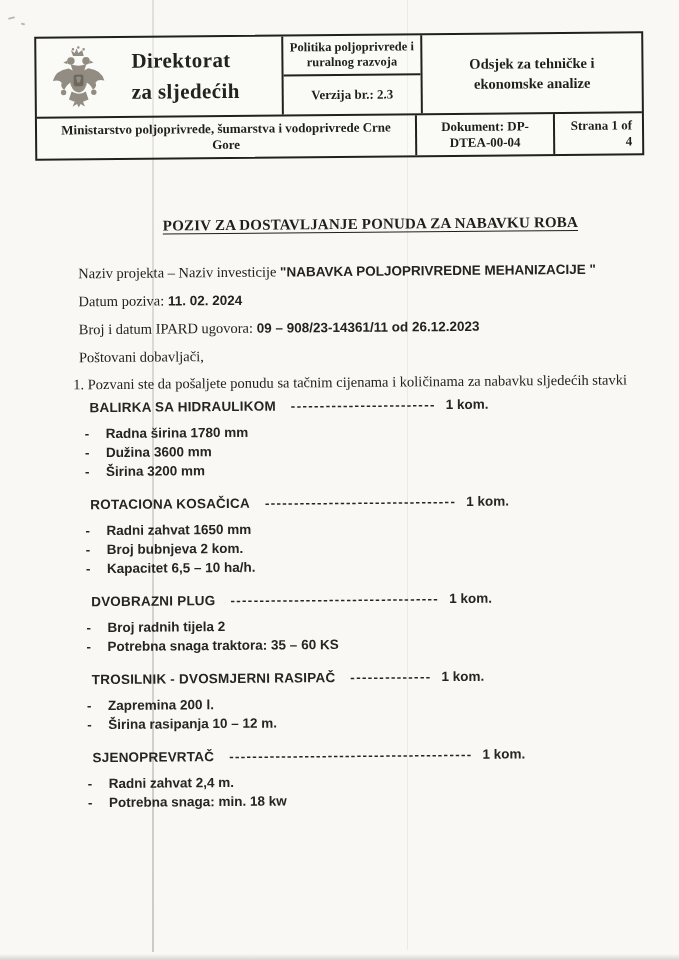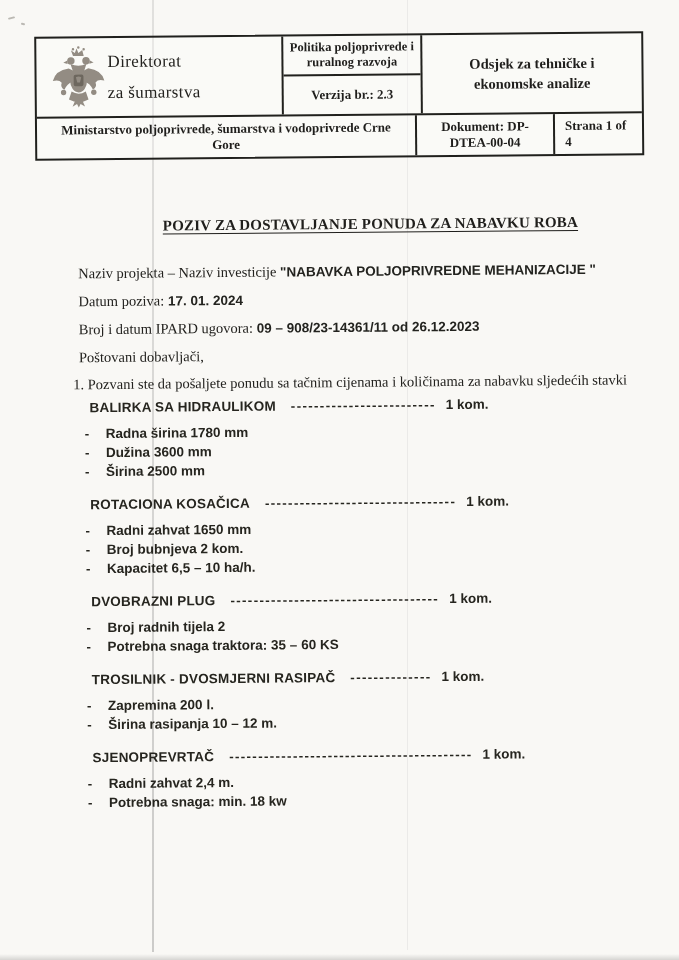--- a/index.html
+++ b/index.html
@@ -54,22 +54,22 @@
     background: rgba(255,255,255,.25);
   }
   .header-table * { box-sizing: border-box; }
   .h-row1 { display: flex; height: 80px; border-bottom: 2px solid #20201d; }
   .cell-org {
     width: 247px; border-right: 2px solid #20201d;
     display: flex; align-items: center; padding-left: 13px;
   }
   .org-logo { width: 58px; height: 64px; flex: 0 0 auto; }
   .org-title {
-    margin-left: 0;
-    font-weight: normal; font-size: 17px; line-height: 31px;
+    margin-left: 24px;
+    font-weight: bold; font-size: 21px; line-height: 31px;
     letter-spacing: .4px; color: #23221f;
   }
   .cell-mid { width: 139px; border-right: 2px solid #20201d; display: flex; flex-direction: column; }
   .cell-mid-top {
     height: 40px; border-bottom: 2px solid #20201d;
     display: flex; align-items: center; justify-content: center;
     text-align: center; font-weight: bold; font-size: 12.5px; line-height: 15px;
     padding: 0 3px;
   }
   .cell-mid-bot {
@@ -89,21 +89,21 @@
     padding: 3px 14px;
   }
   .cell-doc {
     width: 138px; border-right: 2px solid #20201d;
     display: flex; align-items: center; justify-content: center;
     text-align: center; font-weight: bold; font-size: 13px; line-height: 16px;
     padding: 3px 8px;
   }
   .cell-page {
     flex: 1; display: flex; align-items: center; justify-content: center;
-    text-align: left; font-weight: bold; font-size: 13px; padding: 3px 10px;
+    text-align: right; font-weight: bold; font-size: 13px; padding: 3px 10px;
   }
 
   
   .doc-title {
     position: absolute; top: 216px; left: 0; width: 679px;
     padding-left: 66px; box-sizing: border-box;
     text-align: center;
     font-weight: bold; font-size: 15px; letter-spacing: .2px;
     text-decoration: underline; text-underline-offset: 3px;
     color: #201f1c;
@@ -170,21 +170,21 @@
               <path d="M24 52 q8 5 16 0 l3 9 q-11 6 -22 0 z"></path>
               <path d="M28 62 l-3 7 5-3 2 4 2-4 5 3 -3-7 z"></path>
               <circle cx="15" cy="53" r="3"></circle>
               <circle cx="49" cy="53" r="3"></circle>
             </g>
             <rect x="26.5" y="33" width="11" height="13" rx="2" fill="#6d675e"></rect>
             <path d="M29 36 q3-2 6 0 l-1.5 6 h-3 z" fill="#938c83"></path>
           </svg>
           <div class="org-title">
             <div>Direktorat</div>
-            <div>za šumarstva</div>
+            <div>za sljedećih</div>
           </div>
         </div>
         <div class="cell-mid">
           <div class="cell-mid-top">Politika poljoprivrede i ruralnog razvoja</div>
           <div class="cell-mid-bot">Verzija br.: 2.3</div>
         </div>
         <div class="cell-dept">Odsjek za tehničke i ekonomske analize</div>
       </div>
       <div class="h-row2">
         <div class="cell-ministry">Ministarstvo poljoprivrede, šumarstva i vodoprivrede Crne Gore</div>
@@ -193,21 +193,21 @@
       </div>
     </div>
 
     <div class="doc-title">POZIV ZA DOSTAVLJANJE PONUDA ZA NABAVKU ROBA</div>
 
     <div class="intro">
       <p>
         <span>Naziv projekta – Naziv investicije </span><span class="bold-sans">"NABAVKA POLJOPRIVREDNE MEHANIZACIJE "</span>
       </p>
       <p>
-        <span>Datum poziva: </span><span class="bold-sans">17. 01. 2024</span>
+        <span>Datum poziva: </span><span class="bold-sans">11. 02. 2024</span>
       </p>
       <p>
         <span>Broj i datum IPARD ugovora: </span><span class="bold-sans">09 – 908/23-14361/11 od 26.12.2023</span>
       </p>
       <p>Poštovani dobavljači,</p>
       <p class="numbered">1. Pozvani ste da pošaljete ponudu sa tačnim cijenama i količinama za nabavku sljedećih stavki</p>
     </div>
 
     <div class="items">
 
@@ -220,21 +220,21 @@
         <div class="spec">
           <span class="spec-bullet">-</span>
           <span class="spec-text">Radna širina 1780 mm</span>
         </div>
         <div class="spec">
           <span class="spec-bullet">-</span>
           <span class="spec-text">Dužina 3600 mm</span>
         </div>
         <div class="spec">
           <span class="spec-bullet">-</span>
-          <span class="spec-text">Širina 2500 mm</span>
+          <span class="spec-text">Širina 3200 mm</span>
         </div>
       </div>
 
       <div class="item">
         <div class="item-head">
           <span class="item-name">ROTACIONA KOSAČICA</span>
           <span class="item-dashes">---------------------------------</span>
           <span class="item-qty">1 kom.</span>
         </div>
         <div class="spec">

